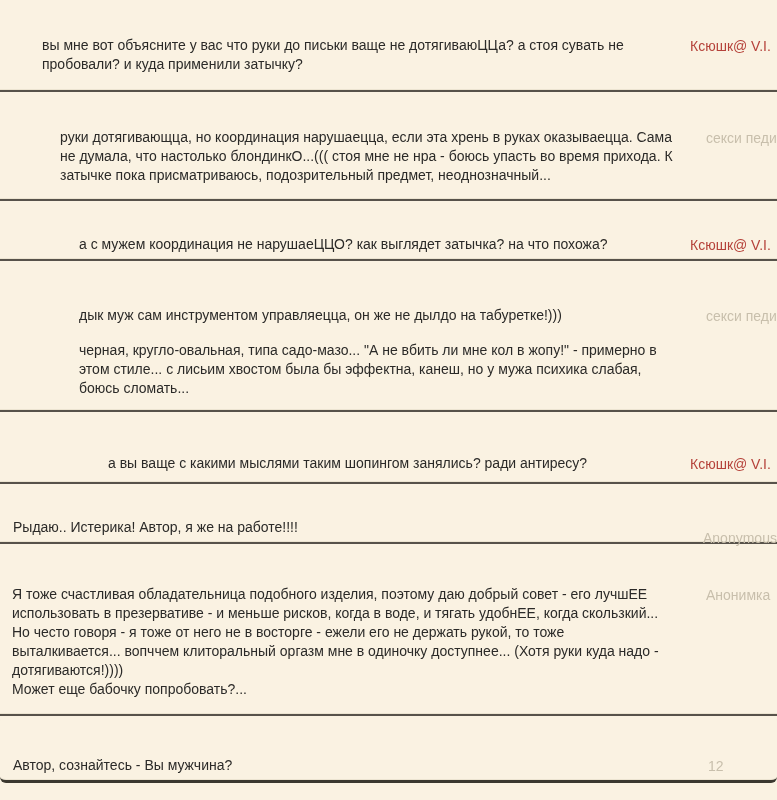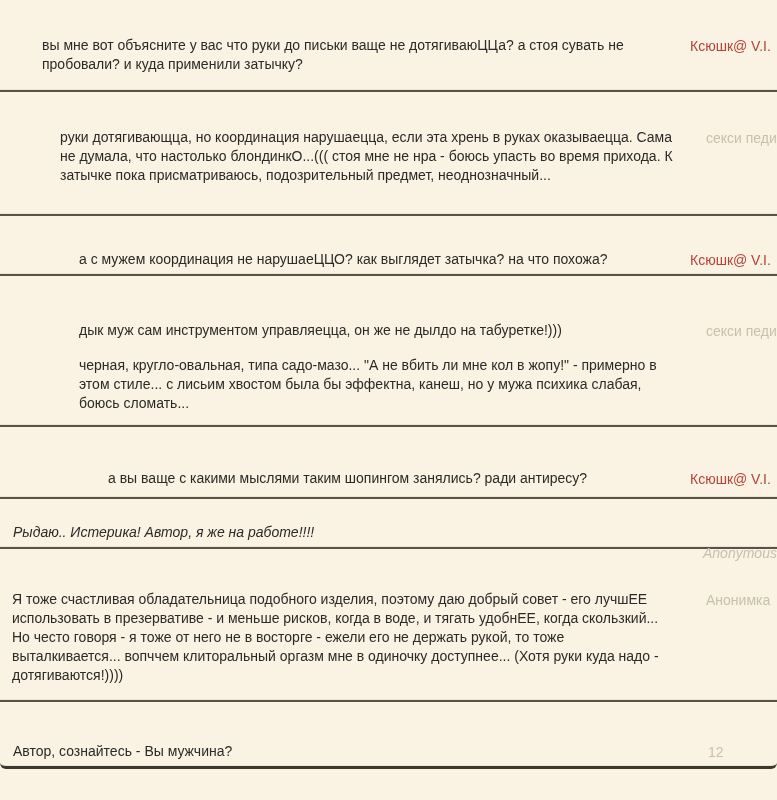--- a/index.html
+++ b/index.html
@@ -33,25 +33,25 @@
     white-space: nowrap;
     font-size: 14px;
     line-height: 19px;
     cursor: pointer;
   }
   .author.red  { color: #b5423a; }
   .author.gray { color: #c8bfac; }
 
   
   .b1 { padding: 36px 0 16px; } .b1 .text { margin-left: 42px; }  .b1 .author { top: 37px; left: 690px; }
-  .b2 { padding: 36px 0 29px; } .b2 .text { margin-left: 60px; }  .b2 .author { top: 37px; left: 706px; }
+  .b2 { padding: 36px 0 14px; } .b2 .text { margin-left: 60px; }  .b2 .author { top: 37px; left: 706px; }
   .b3 { padding: 34px 0 5px;  } .b3 .text { margin-left: 79px; }  .b3 .author { top: 35px; left: 690px; }
   .b4 { padding: 45px 0 12px; } .b4 .text { margin-left: 79px; }  .b4 .author { top: 46px; left: 706px; }
   .b5 { padding: 42px 0 9px;  } .b5 .text { margin-left: 108px; } .b5 .author { top: 43px; left: 690px; }
-  .b6 { padding: 24px 0 5px; font-style: italic;  } .b6 .text { margin-left: 13px; }  .b6 .author { top: 45px; left: 703px; }
+  .b6 { padding: 34px 0 5px;  } .b6 .text { margin-left: 13px; }  .b6 .author { top: 45px; left: 703px; }
   .b7 { padding: 41px 6px 15px; } .b7 .text { margin-left: 6px; }   .b7 .author { top: 42px; left: 706px; }
   .b8 { padding: 40px 0 5px; border-bottom: 3px solid #3b382f; border-radius: 6px; }
   .b8 .text { margin-left: 13px; } .b8 .author { top: 41px; left: 708px; text-align: right; }
 </style>
 </head>
 <body>
 
 <div id="screen">
 
   <div class="msg b1">
@@ -94,20 +94,21 @@
     <div class="text">
       <p>Рыдаю.. Истерика! Автор, я же на работе!!!!</p>
     </div>
     <span class="author gray">Anonymous</span>
   </div>
 
   <div class="msg b7">
     <div class="text">
       <p>Я тоже счастливая обладательница подобного изделия, поэтому даю добрый совет - его лучшЕЕ использовать в презервативе - и меньше рисков, когда в воде, и тягать удобнЕЕ, когда скользкий...</p>
       <p>Но често говоря - я тоже от него не в восторге - ежели его не держать рукой, то тоже выталкивается... вопччем клиторальный оргазм мне в одиночку доступнее... (Хотя руки куда надо - дотягиваются!))))</p>
+      <p>Может еще бабочку попробовать?...</p>
     </div>
     <span class="author gray">Анонимка</span>
   </div>
 
   <div class="msg b8">
     <div class="text">
       <p>Автор, сознайтесь - Вы мужчина?</p>
     </div>
     <span class="author gray">12</span>
   </div>

